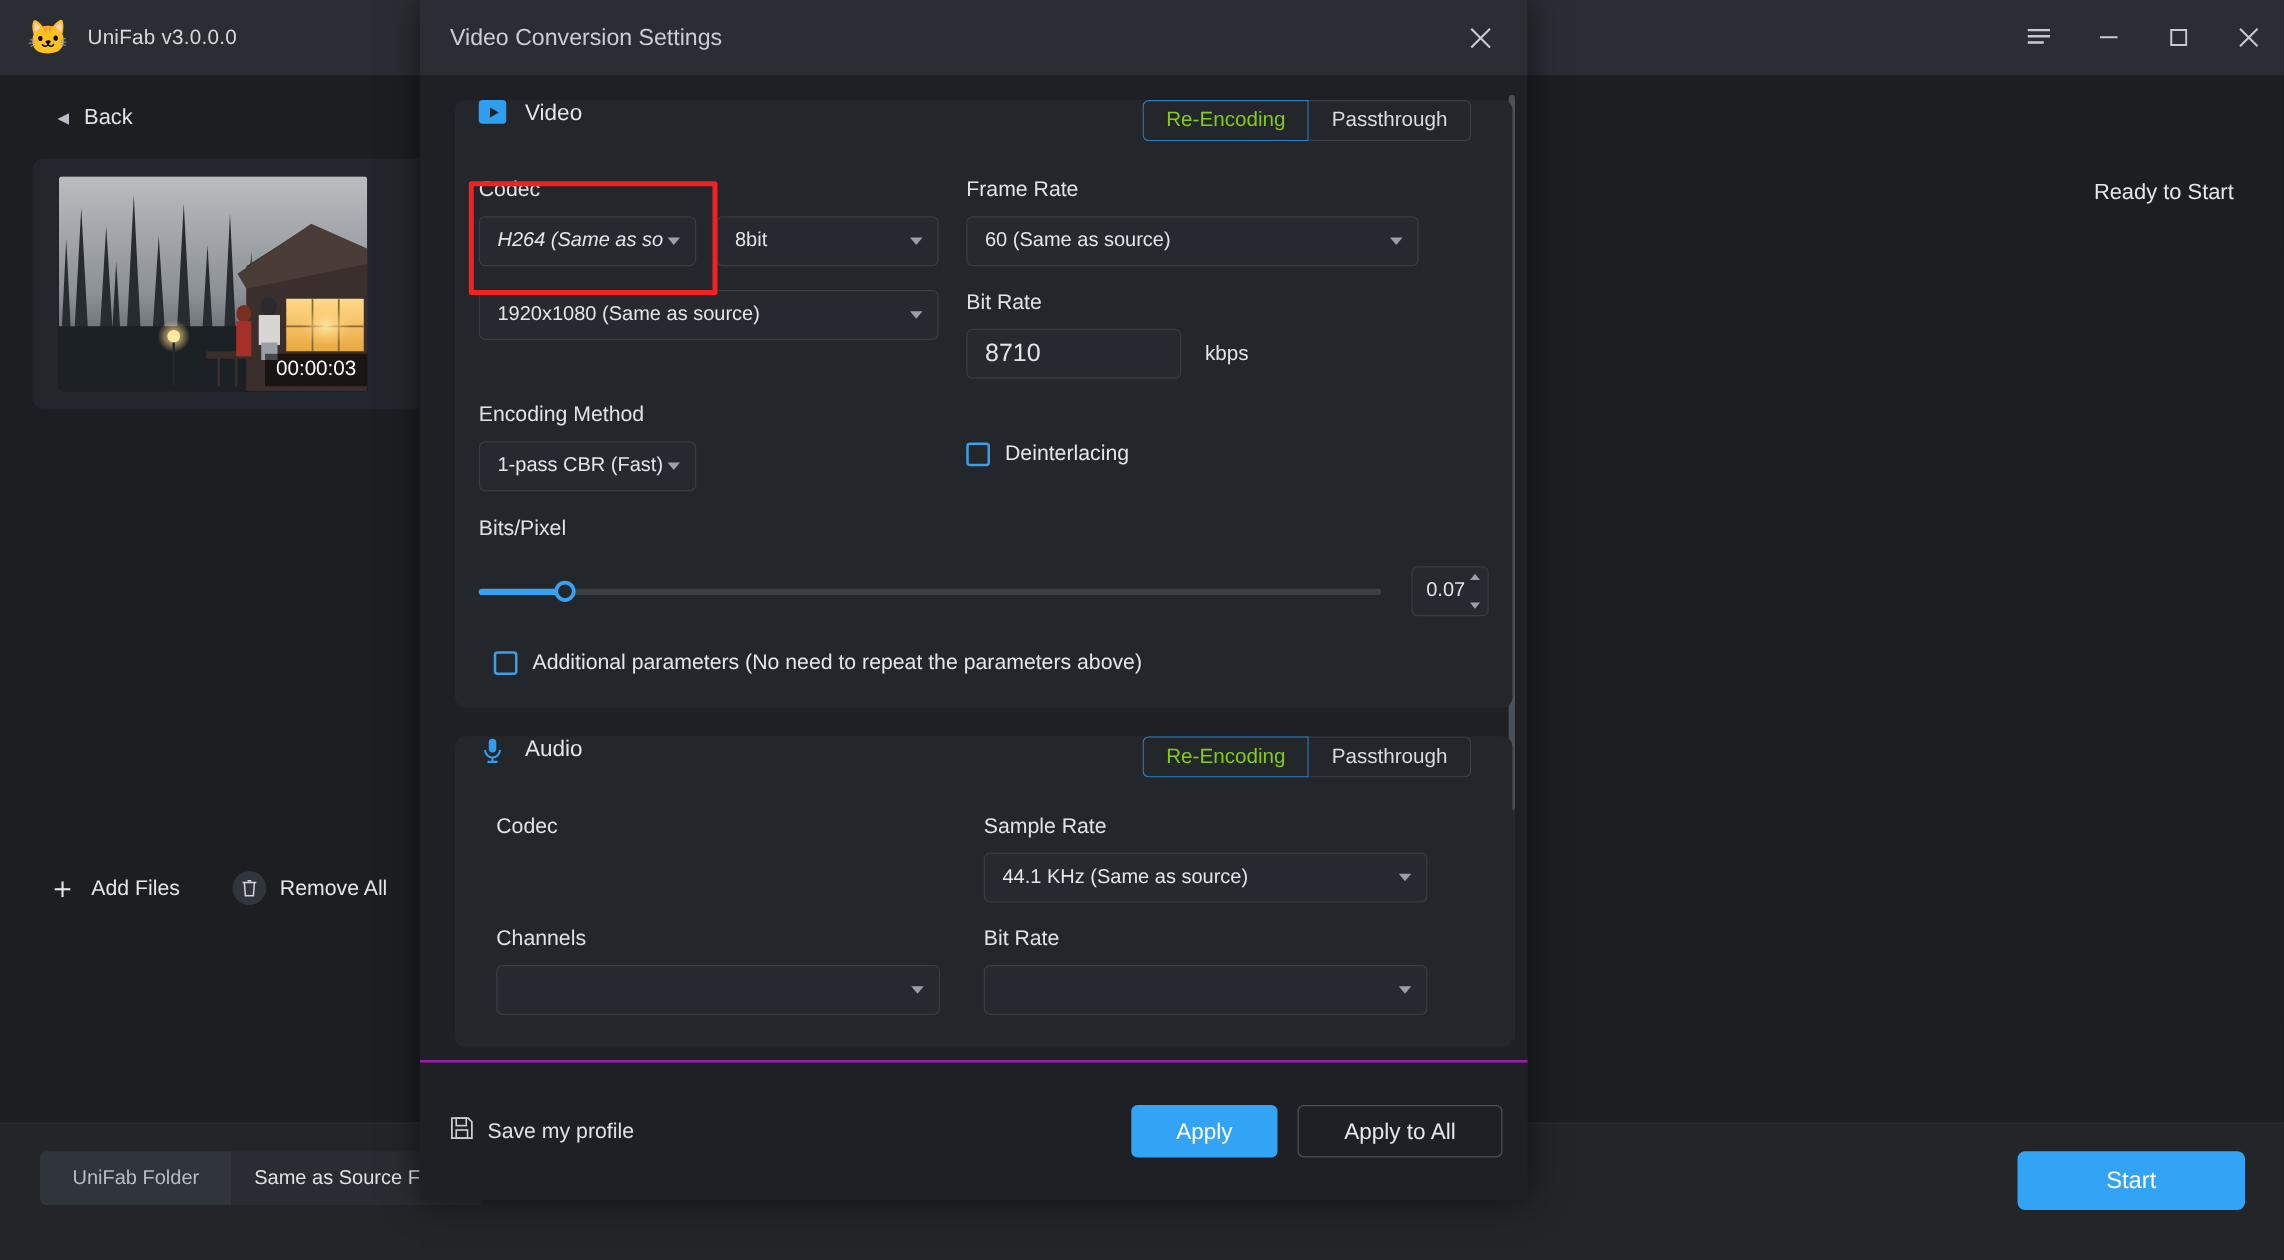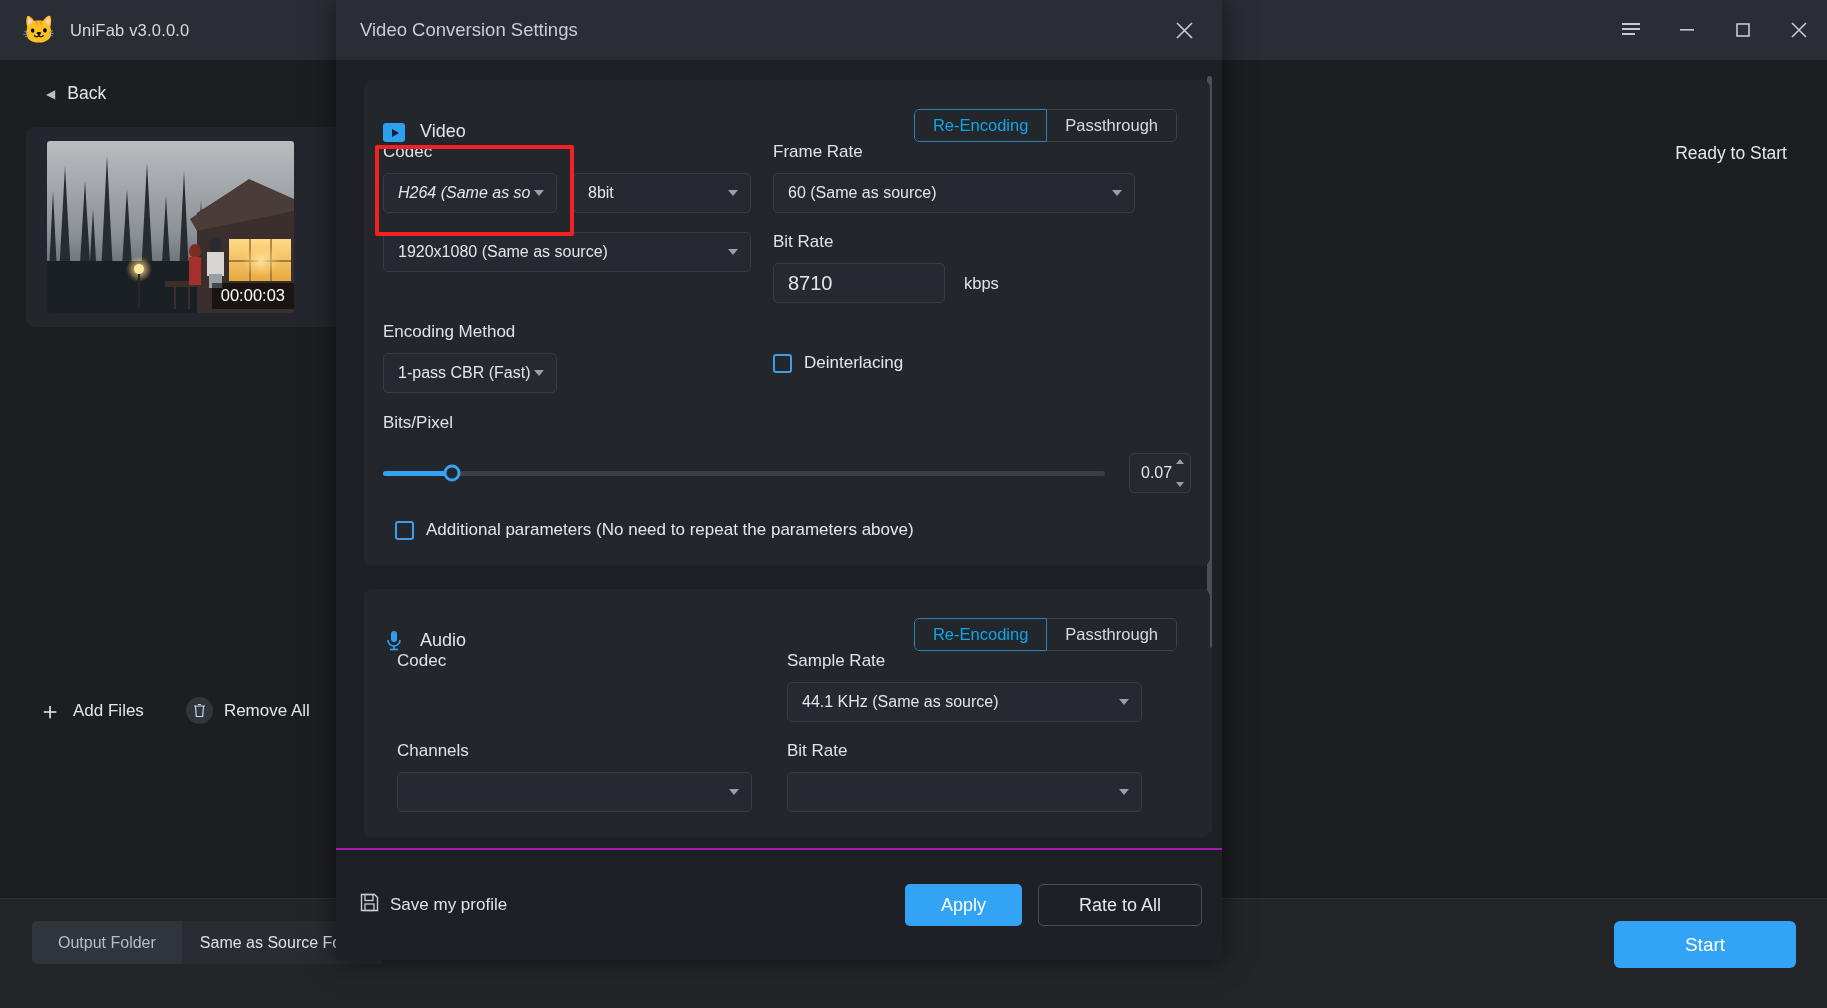--- a/index.html
+++ b/index.html
@@ -169,21 +169,21 @@
     background: #4b5058; border-radius: 3px;
   }
 
   .section {
     background: #23262b;
     border-radius: 8px;
     position: relative;
   }
   .section + .section { margin-top: 23px; }
   .section-head {
-    display: flex; align-items: flex-end;
+    display: flex; align-items: flex-start;
     height: 62px;
     padding: 0 33px 0 19px;
   }
   .sec-icon-video {
     width: 22px; height: 19px; border-radius: 3px;
     background: #2e9fef;
     display: flex; align-items: center; justify-content: center;
   }
   .sec-icon-video .tri {
     width: 0; height: 0;
@@ -205,21 +205,21 @@
   }
   .seg-btn {
     display: flex; align-items: center; justify-content: center;
     padding: 0 18px;
     font-size: 16.5px;
     background: #23262b;
     color: #d8dbe1;
     border: 1px solid #3d424a;
   }
   .seg-btn.active {
-    color: #0ea5e9;
+    color: #84cc16;
     border: 1px solid #2d7fc0;
     border-radius: 5px 0 0 5px;
   }
   .seg-btn.right { border-left: none; border-radius: 0 5px 5px 0; }
 
   .grid {
     padding: 0 19px 26px 19px;
   }
   .field-label {
     color: #dfe2e7; font-size: 17px;
@@ -488,21 +488,21 @@
         </span>
         <span>Remove All</span>
       </div>
     </div>
   </div>
 
   <div class="ready-text">Ready to Start</div>
 
   <div class="bottombar">
     <div class="output-group">
-      <div class="output-label">Output Folder</div>
+      <div class="output-label">UniFab Folder</div>
       <div class="output-value">Same as Source Folder</div>
     </div>
     <div class="start-btn">Start</div>
   </div>
 
   <div class="modal">
     <div class="modal-header">
       <div class="modal-title">Video Conversion Settings</div>
       <div class="modal-close">
         <svg width="17" height="17" viewBox="0 0 17 17">
@@ -667,18 +667,18 @@
           <svg width="19" height="19" viewBox="0 0 19 19">
               <path d="M1.5 1.5h13l3 3v13h-16z" fill="none" stroke="#c9ced5" stroke-width="1.4"></path>
               <rect x="5" y="1.5" width="8" height="6" fill="none" stroke="#c9ced5" stroke-width="1.3"></rect>
               <rect x="5" y="11" width="9" height="6.5" fill="none" stroke="#c9ced5" stroke-width="1.3"></rect>
             </svg>
         </span>
         <span>Save my profile</span>
       </div>
       <div class="footer-btns">
         <div class="btn-apply">Apply</div>
-        <div class="btn-apply-all">Rate to All</div>
+        <div class="btn-apply-all">Apply to All</div>
       </div>
     </div>
   </div>
 
 </div>
 
 </body></html>

